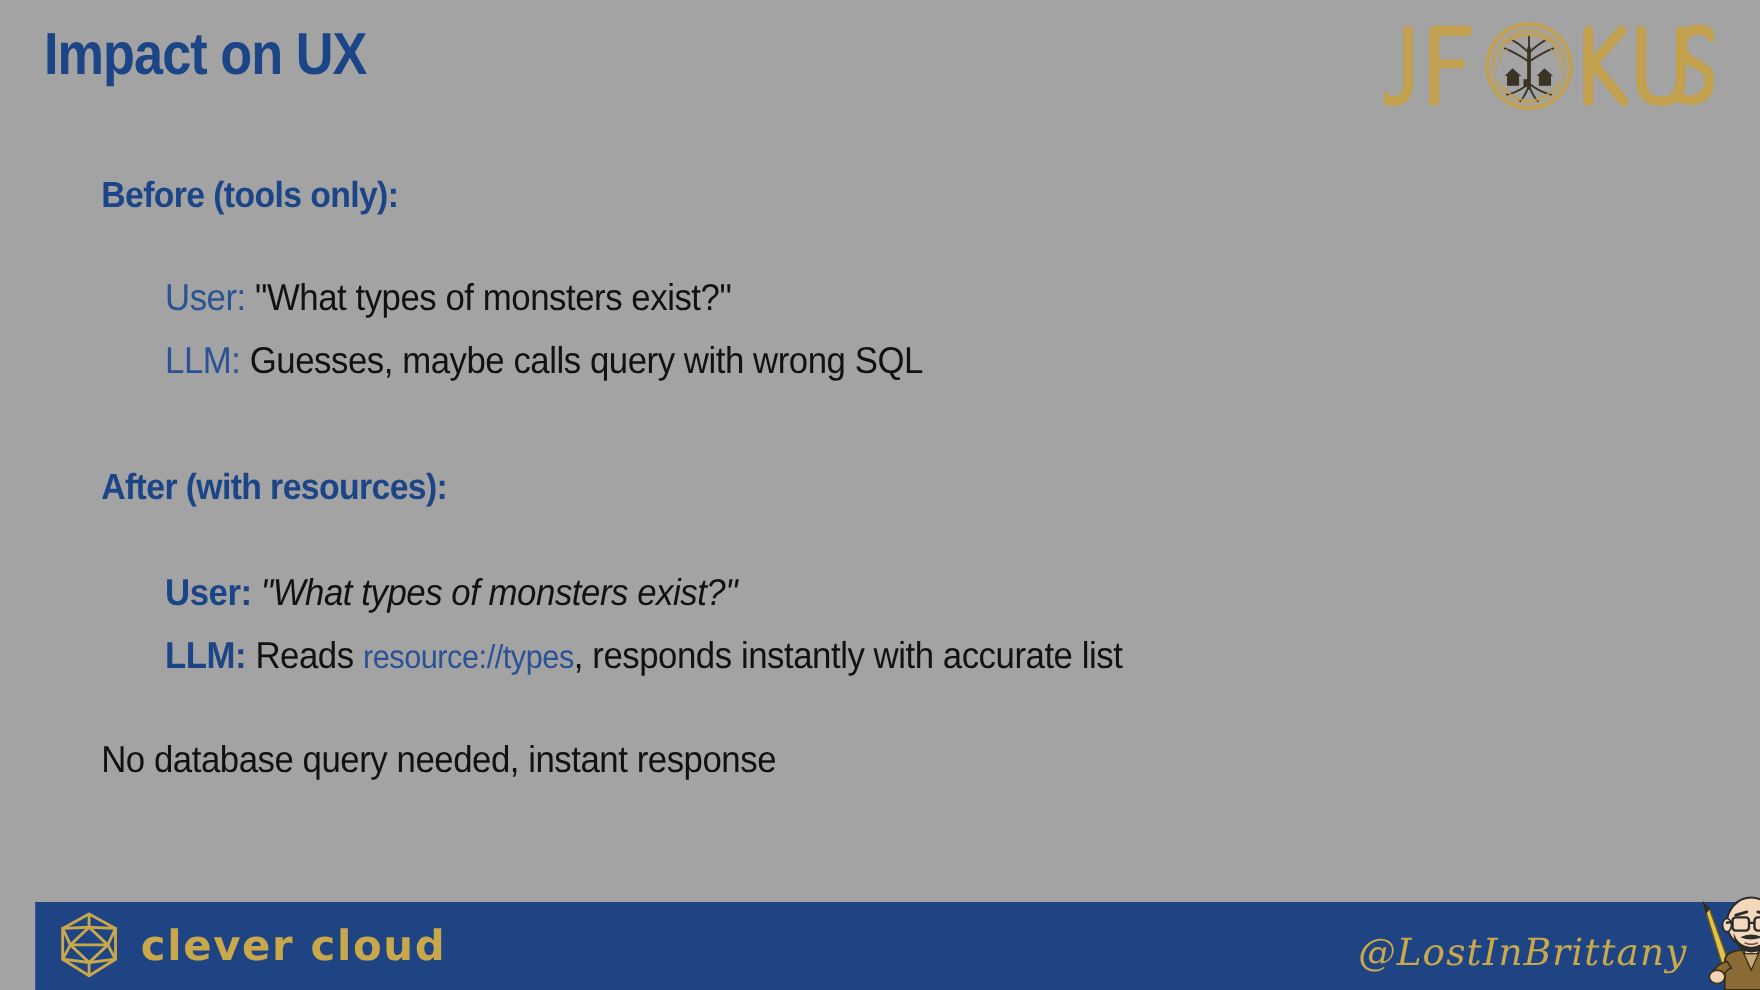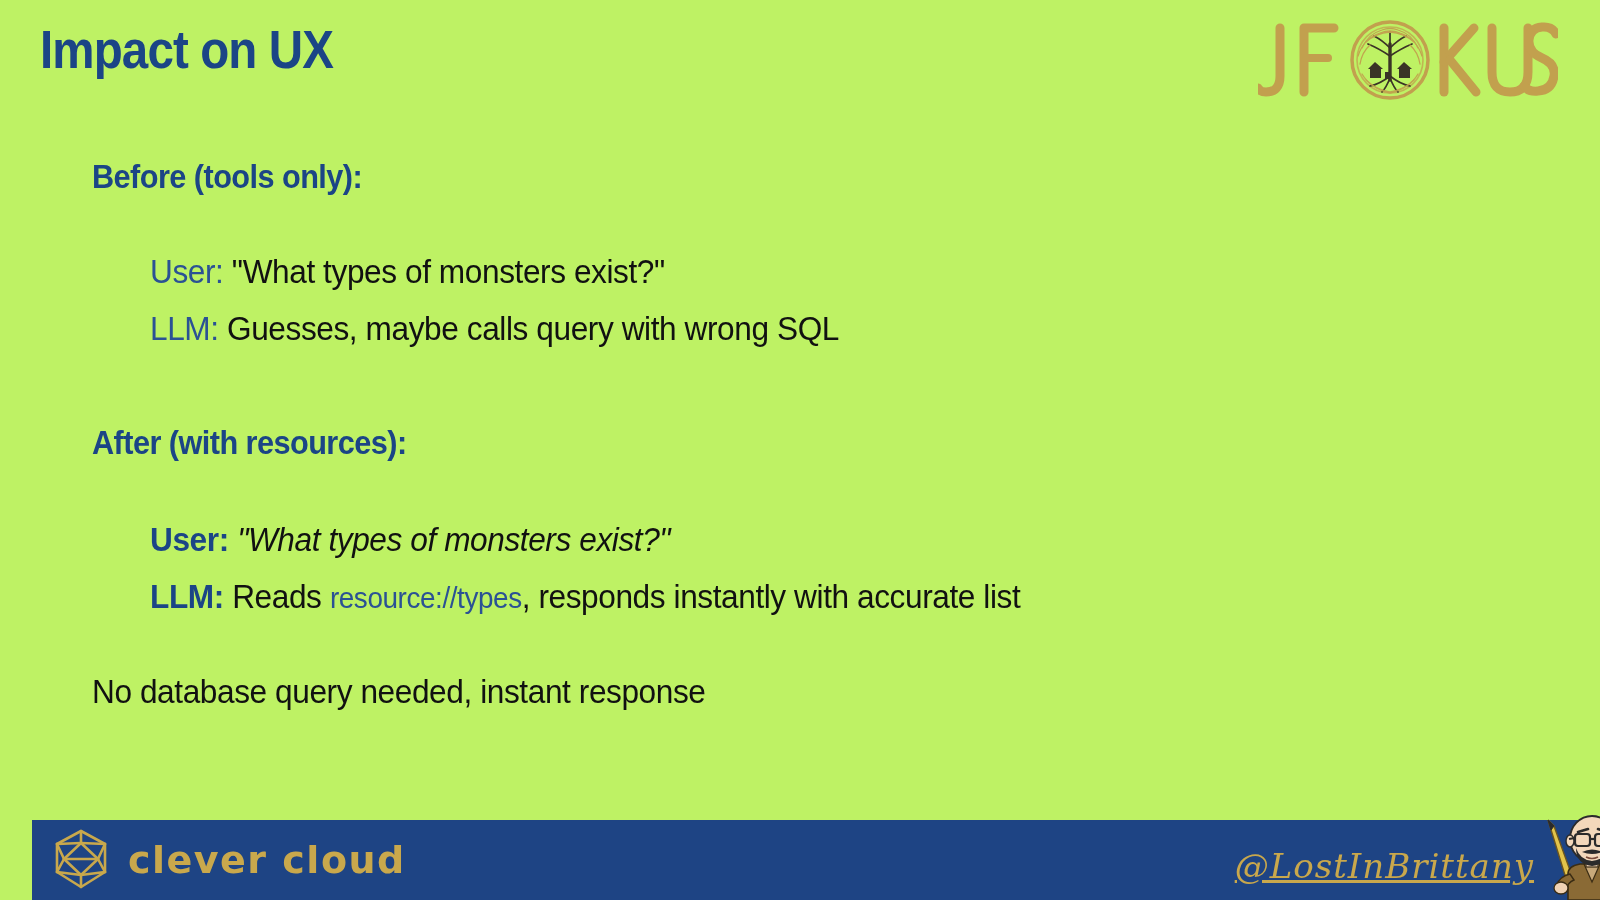--- a/index.html
+++ b/index.html
@@ -12,21 +12,21 @@
     background: #ffffff;
     font-family: "Liberation Sans", sans-serif;
     overflow: hidden;
     position: relative;
   }
 
   .slide {
     position: relative;
     width: 1600px;
     height: 900px;
-    background: #bef264;
+    background: #a3a3a3;
   }
 
   
   .slide-title {
     position: absolute;
     left: 40px;
     top: 20px;
     font-size: 54px;
     font-weight: bold;
     color: #1B4586;
@@ -142,21 +142,20 @@
     height: 80px;
   }
   .handle {
     font-size: 34px;
     color: #C9A84C;
     font-family: "DejaVu Serif", serif;
     font-style: italic;
     letter-spacing: 1px;
     padding-bottom: 14px;
     white-space: nowrap;
-    text-decoration: underline;
   }
   .avatar { width: 92px; height: 88px; display:block; }
 </style>
 </head>
 <body>
 
 <div class="slide">
 
   <div class="slide-title">Impact on UX</div>
 

